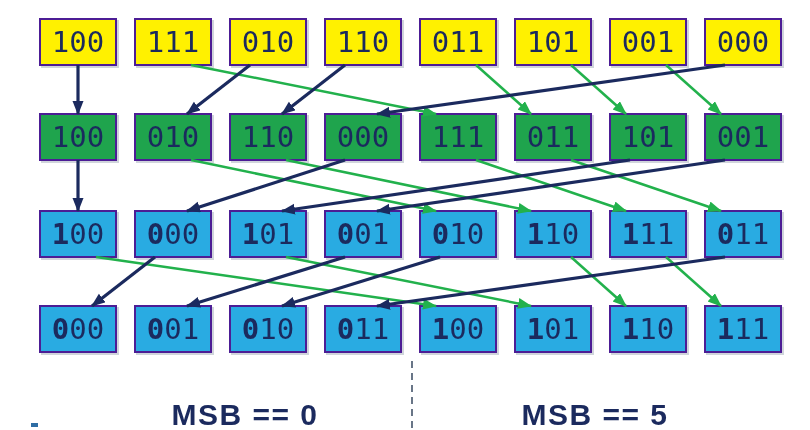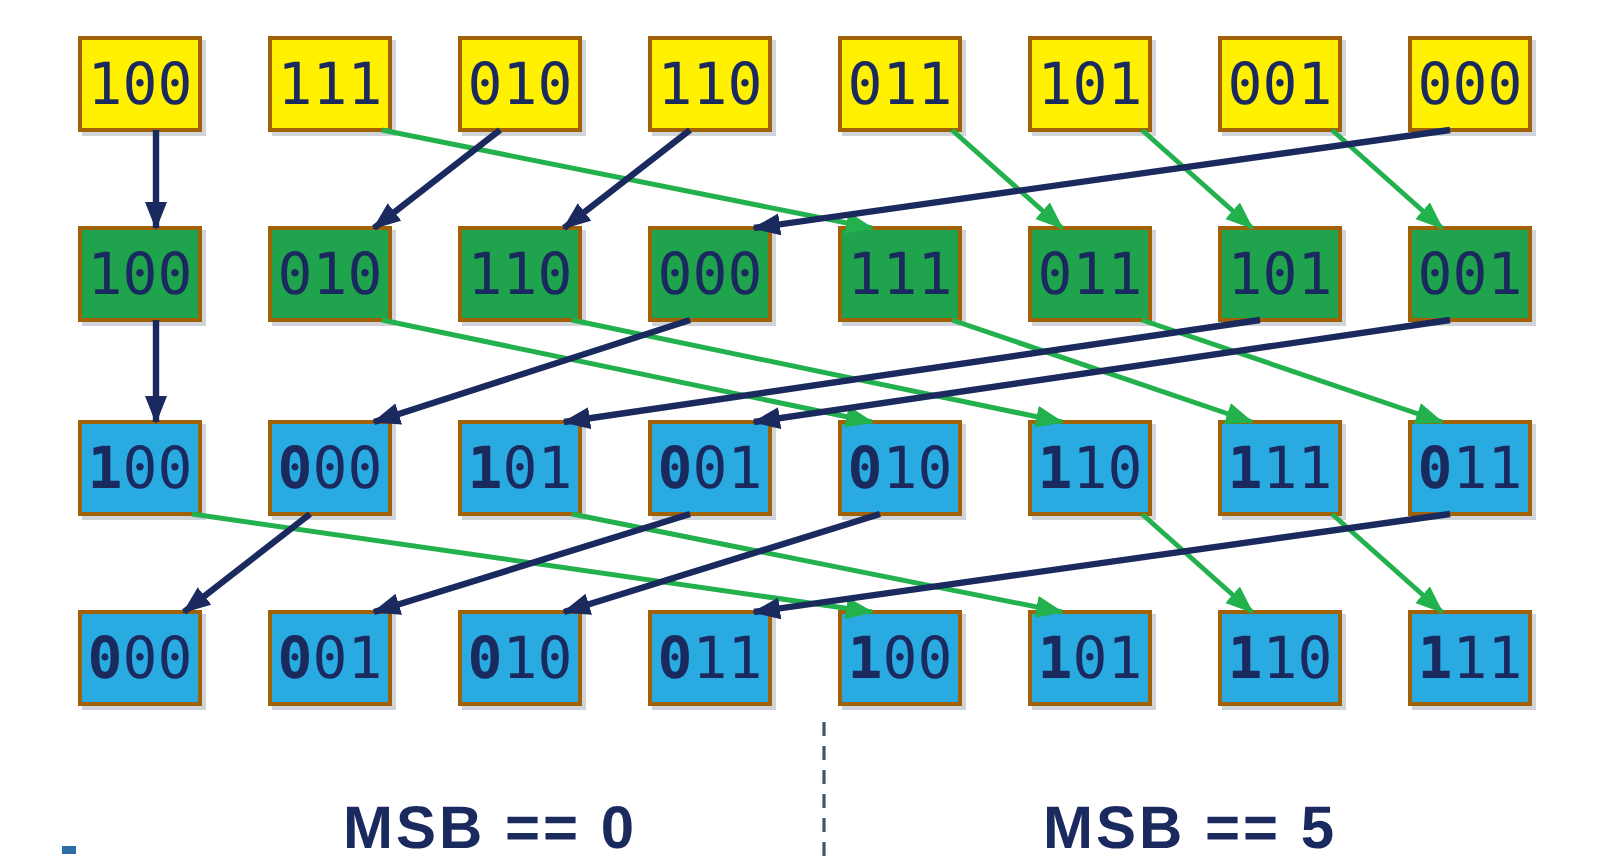--- a/index.html
+++ b/index.html
@@ -1,19 +1,19 @@
 <!DOCTYPE html>
 <html><head>
 <meta charset="utf-8">
 <style>
   html,body{margin:0;padding:0;background:#fff;}
   #canvas{position:relative;width:810px;height:430px;background:#ffffff;overflow:hidden;
           font-family:"DejaVu Sans Mono", monospace;}
-  .box{position:absolute;width:62px;height:48px;box-sizing:border-box;
-       border:2px solid #a16207;box-shadow:2px 2px 0 rgba(150,162,175,.45);
+  .box{position:absolute;width:78px;height:48px;box-sizing:border-box;
+       border:2px solid #4c1d95;box-shadow:2px 2px 0 rgba(150,162,175,.45);
        display:flex;align-items:center;justify-content:center;
        font-size:29px;color:#1b2a5e;font-weight:normal;letter-spacing:0;}
   .box b{font-weight:bold;}
   #arrows-layer{position:absolute;left:0;top:0;z-index:3;pointer-events:none;}
   #boxes{position:absolute;left:0;top:0;width:810px;height:430px;z-index:2;}
   .msb-label{position:absolute;top:398px;transform:translateX(-50%);
        font-family:"Liberation Sans", sans-serif;font-weight:bold;font-size:30px;
        letter-spacing:1.5px;color:#1b2a5e;white-space:nowrap;z-index:2;}
   #msb-zero-label{left:245px;}
   #msb-one-label{left:595px;}

